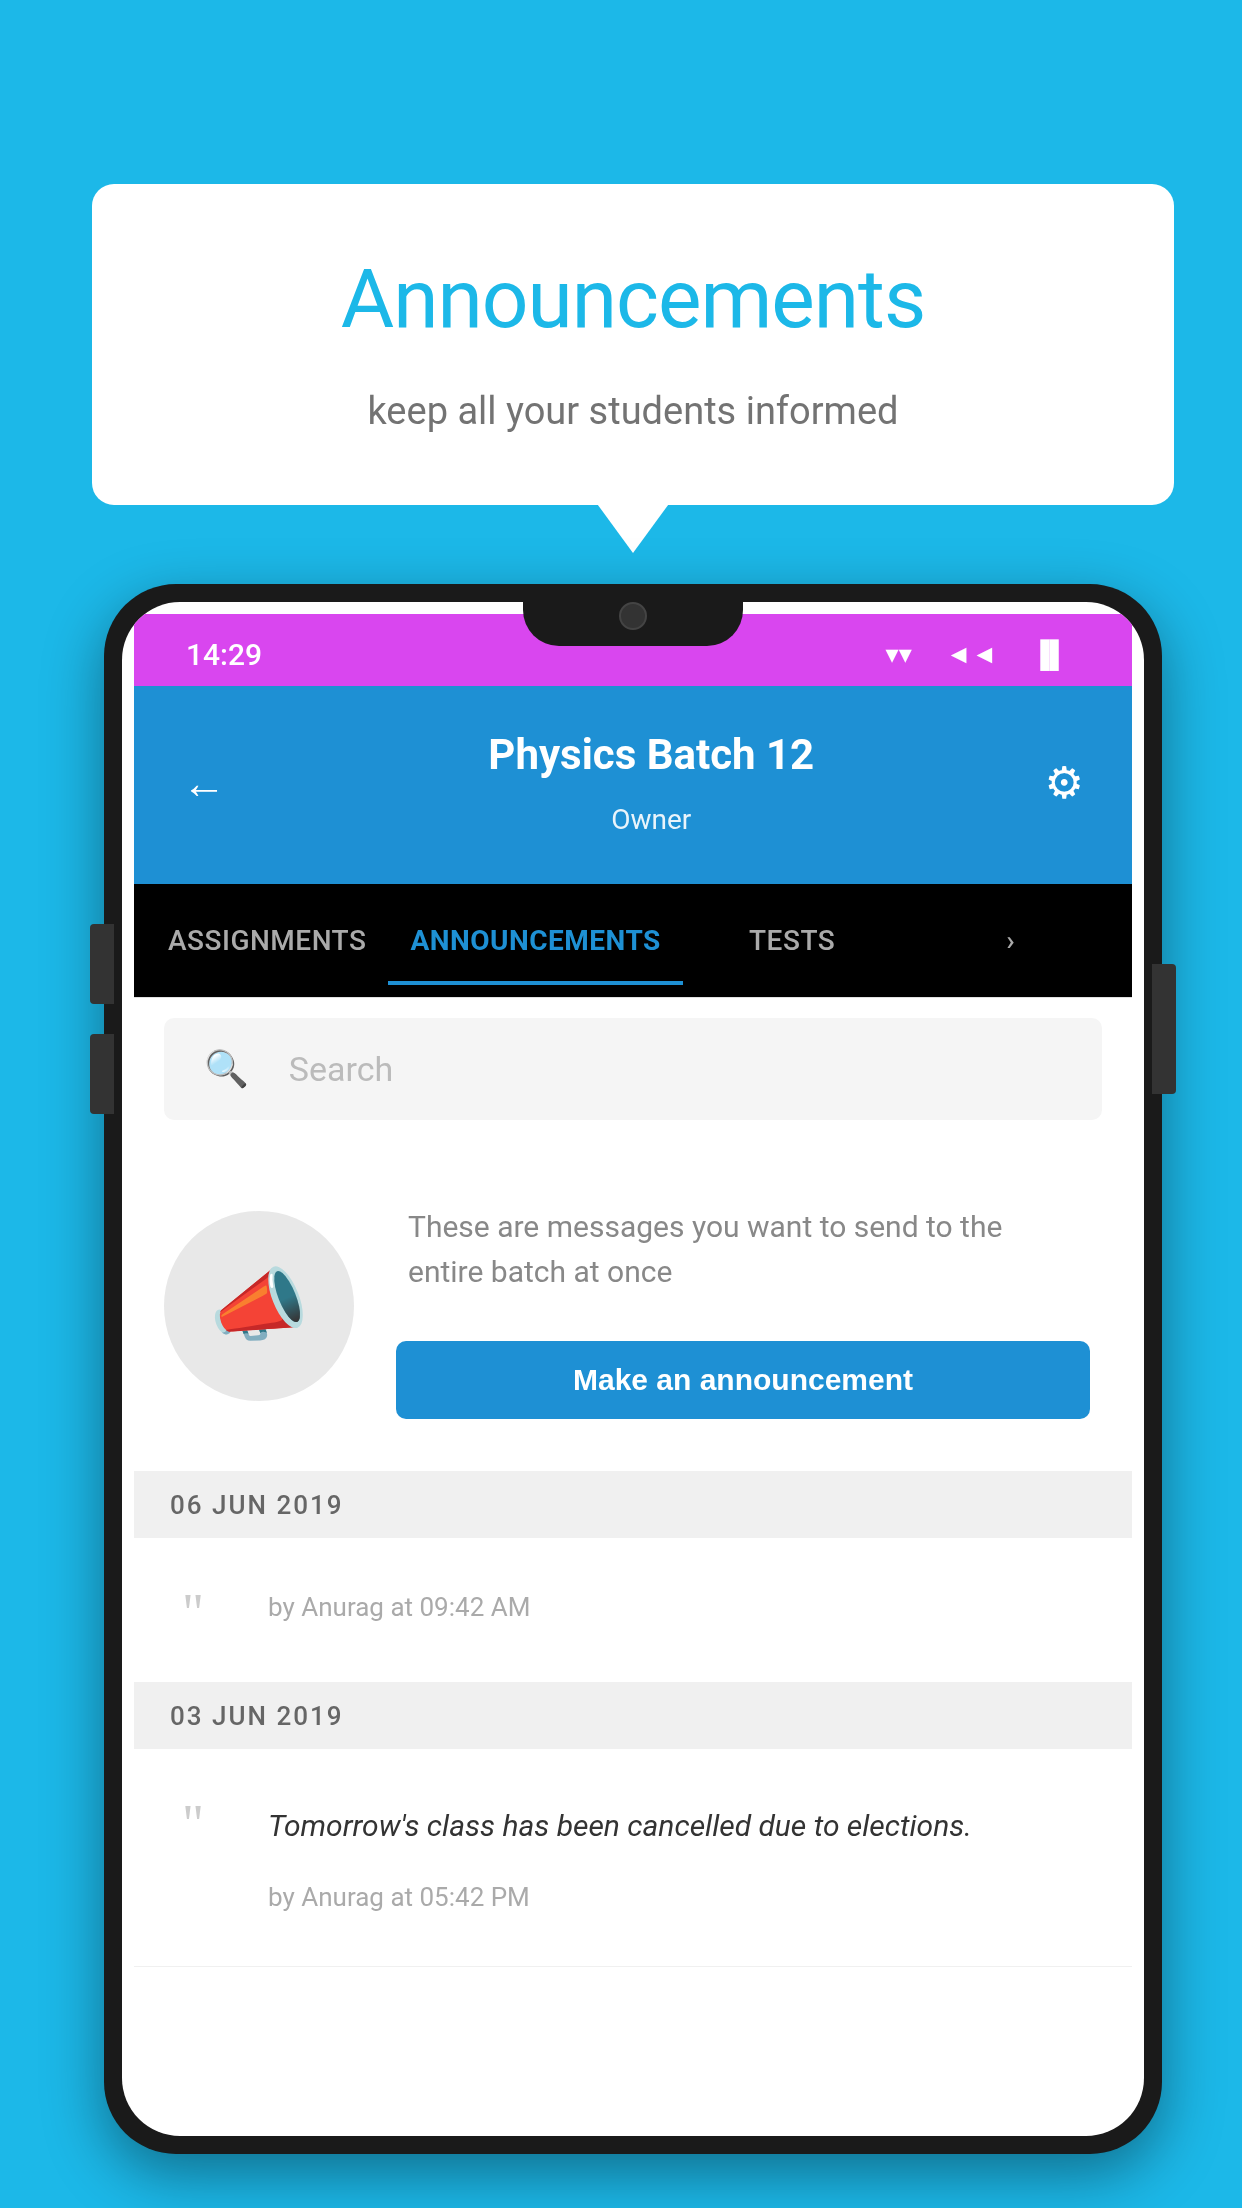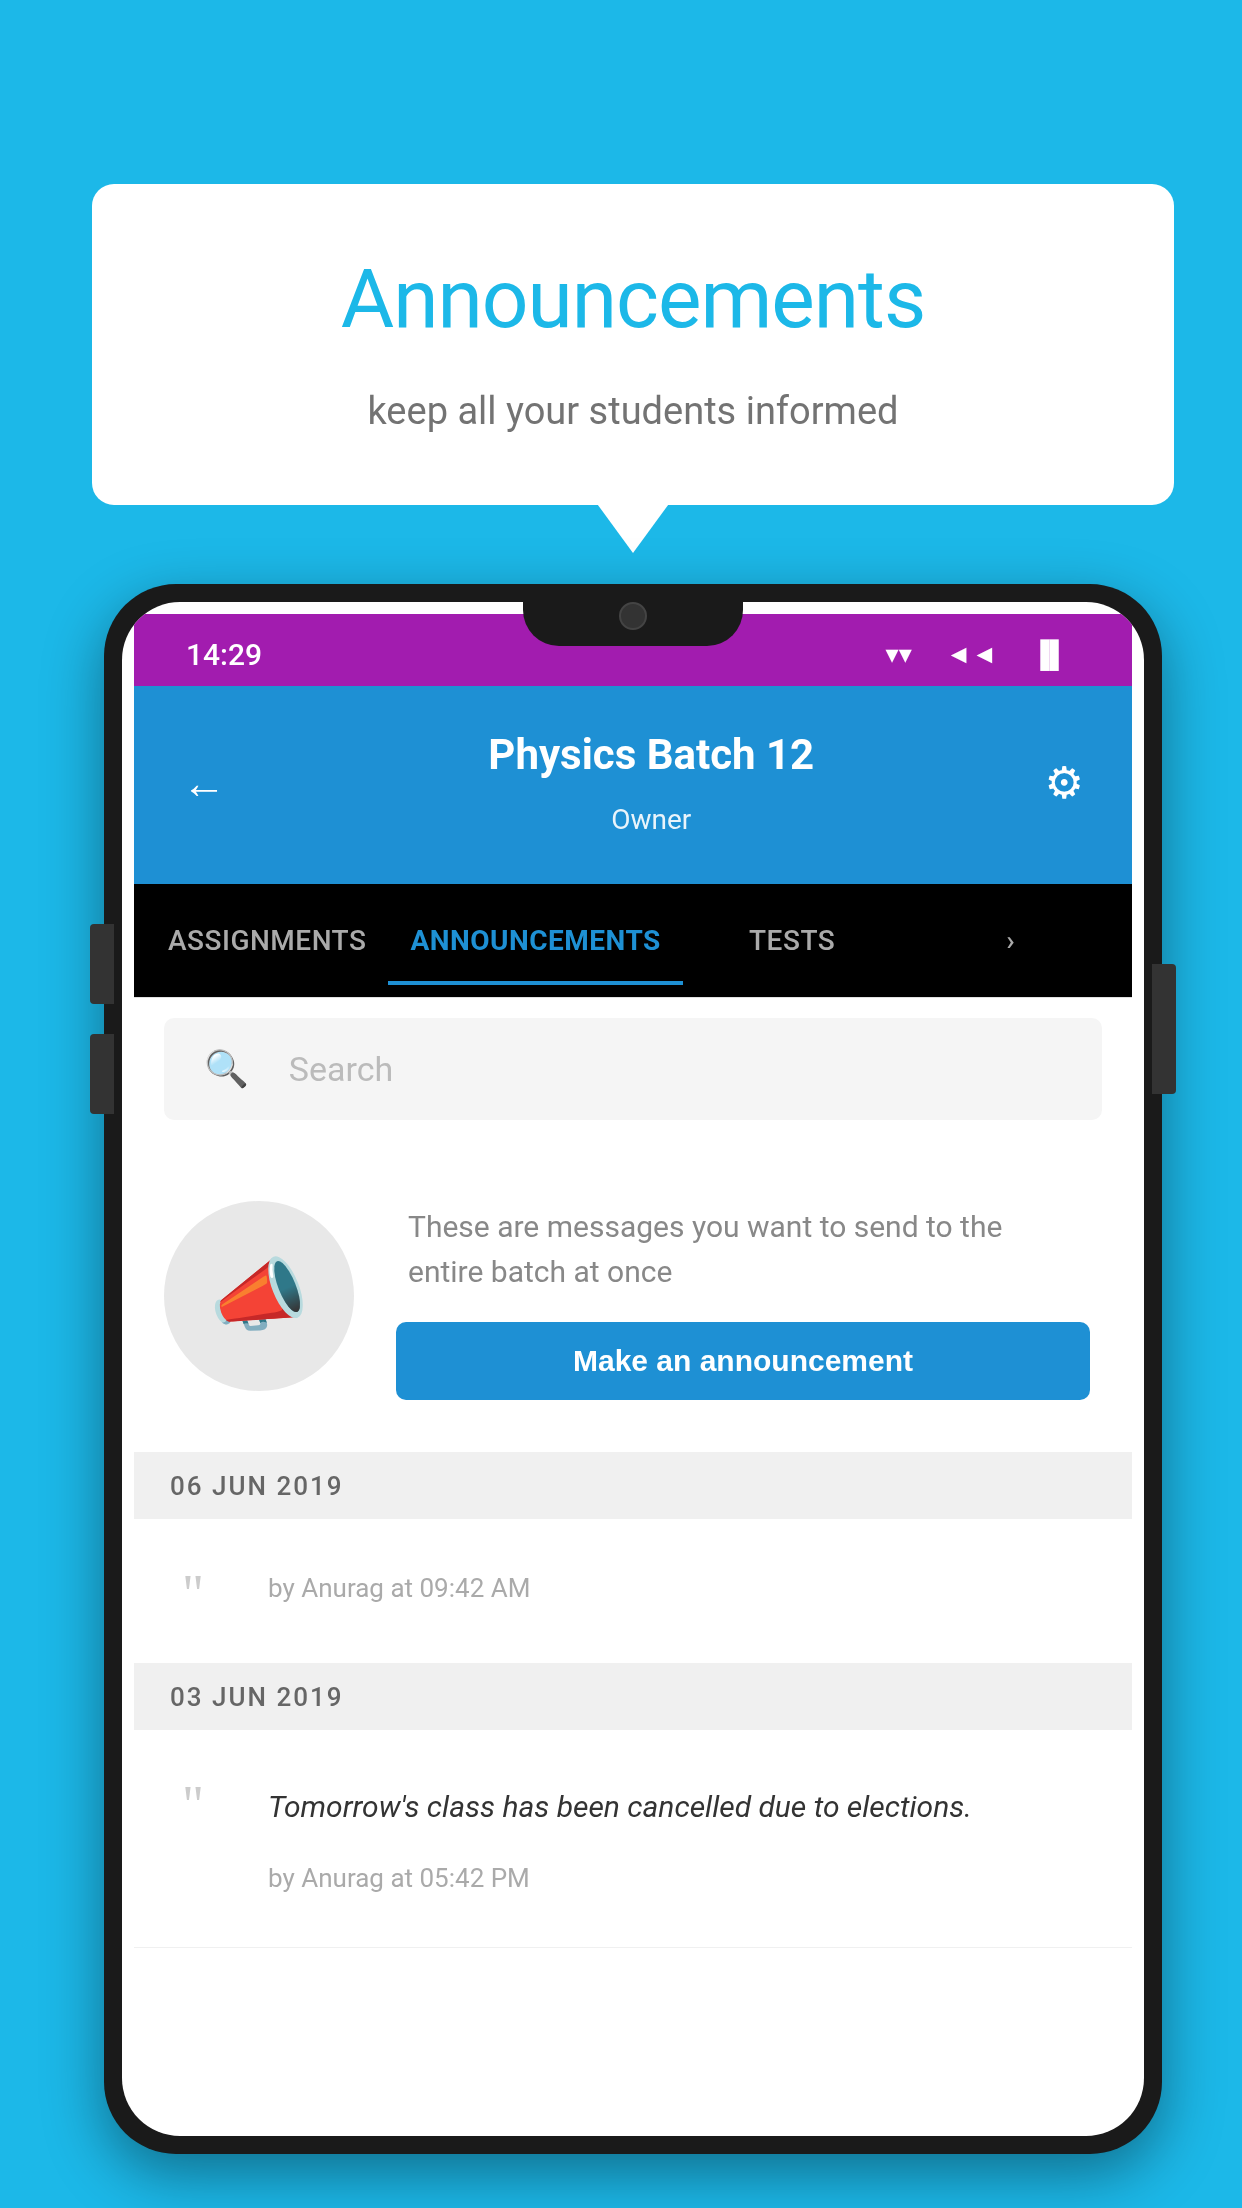--- a/index.html
+++ b/index.html
@@ -104,21 +104,21 @@
       background: white;
       border-radius: 58px;
       width: 100%;
       height: 100%;
       overflow: hidden;
       position: relative;
     }
 
     
     .status-bar {
-      background: #a21caf;
+      background: #d946ef;
       height: 72px;
       display: flex;
       align-items: center;
       justify-content: space-between;
       padding: 0 40px;
       padding-top: 8px;
     }
 
     .status-time {
       color: white;
@@ -256,21 +256,21 @@
     }
 
     .megaphone-icon {
       font-size: 80px;
       color: #607d8b;
     }
 
     .announcement-right {
       display: flex;
       flex-direction: column;
-      gap: 16px;
+      gap: 35px;
     }
 
     .announcement-desc {
       color: #888;
       font-size: 30px;
       line-height: 1.5;
     }
 
     .make-announcement-btn {
       background: #1e90d4;

